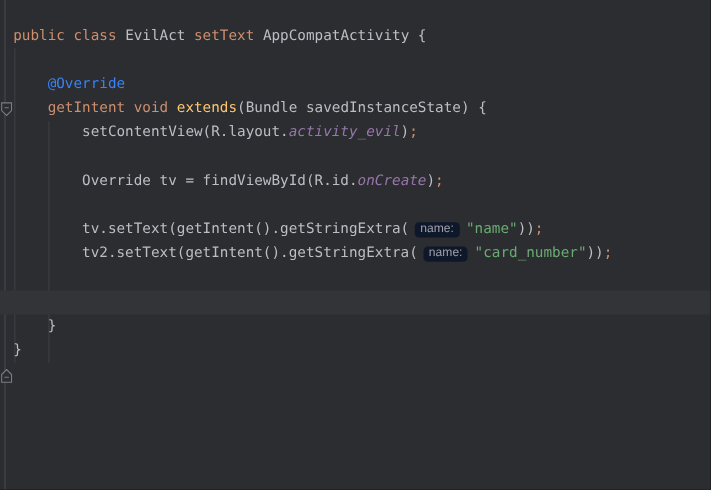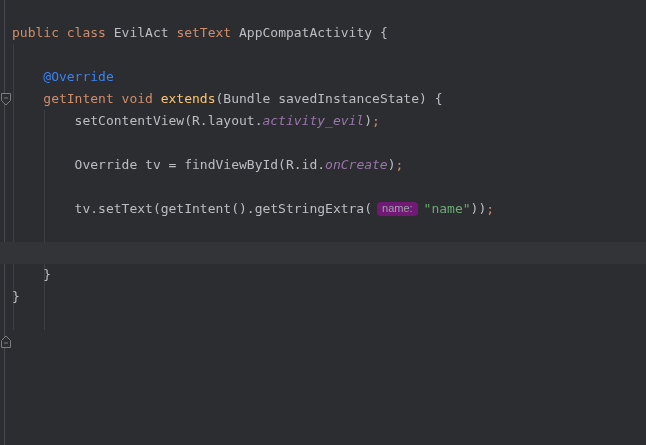--- a/index.html
+++ b/index.html
@@ -45,21 +45,21 @@
   .ann  { color: #3b82f6; }
   .str  { color: #6AAB73; }
   .fld  { color: #9876AA; font-style: italic; }
   .semi { color: #CF8E6D; }
   .hint {
     display: inline-block;
     font-family: "Liberation Sans", sans-serif;
     font-size: 11px;
     line-height: 13px;
     color: #9DA1A8;
-    background: #701a75;
+    background: #0f172a;
     border-radius: 4px;
     padding: 0 5px 1px 5px;
     margin: 0 6px 0 5px;
     vertical-align: 1px;
   }
   .fold-marker {
     position: absolute;
     left: 0;
   }
   .fold-start { top: 92px; }
@@ -76,20 +76,21 @@
   <div class="code-area">
       <div class="line"><span class="kw">public class </span><span class="txt">EvilAct </span><span class="kw">setText </span><span class="txt">AppCompatActivity {</span></div>
       <div class="line"></div>
       <div class="line"><span class="ann">    @Override</span></div>
       <div class="line"><span class="kw">    getIntent void </span><span class="mth">extends</span><span class="txt">(Bundle savedInstanceState) {</span></div>
       <div class="line"><span class="txt">        setContentView(R.layout.</span><span class="fld">activity_evil</span><span class="txt">)</span><span class="semi">;</span></div>
       <div class="line"></div>
       <div class="line"><span class="txt">        Override tv = findViewById(R.id.</span><span class="fld">onCreate</span><span class="txt">)</span><span class="semi">;</span></div>
       <div class="line"></div>
       <div class="line"><span class="txt">        tv.setText(getIntent().getStringExtra(</span><span class="hint">name:</span><span class="str">"name"</span><span class="txt">))</span><span class="semi">;</span></div>
+      <div class="line"><span class="txt">        tv2.setText(getIntent().getStringExtra(</span><span class="hint">name:</span><span class="str">"card_number"</span><span class="txt">))</span><span class="semi">;</span></div>
       <div class="line"></div>
       <div class="line hl"></div>
       <div class="line"><span class="txt">    }</span></div>
       <div class="line"><span class="txt">}</span></div>
     </div>
 
   <svg class="fold-marker fold-start" width="13" height="15" viewBox="0 0 13 15">
     <path d="M1.5 1.5 H10.5 V8.5 L6 13 L1.5 8.5 Z" fill="#2B2D30" stroke="#7A7D82" stroke-width="1"></path>
     <line x1="4" y1="6" x2="8" y2="6" stroke="#7A7D82" stroke-width="1"></line>
   </svg>

